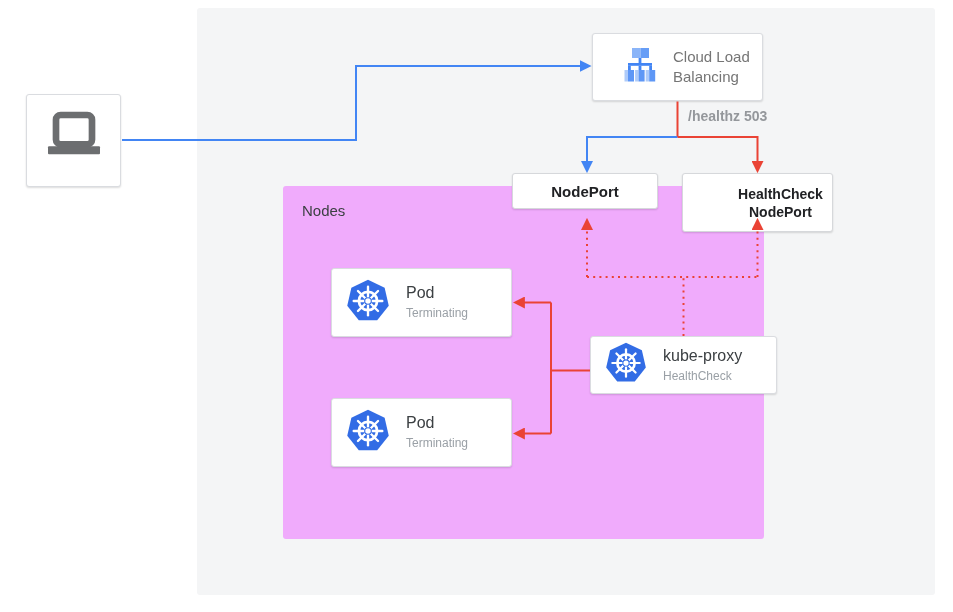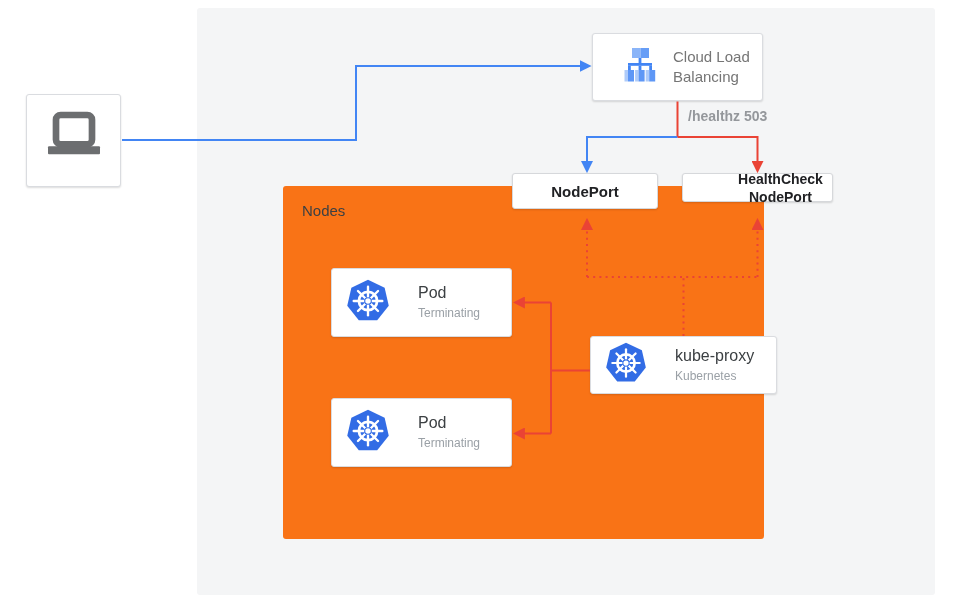--- a/index.html
+++ b/index.html
@@ -3,41 +3,41 @@
 <meta charset="utf-8">
 <style>
   html,body{margin:0;padding:0;background:#ffffff;}
   body{font-family:"Liberation Sans", sans-serif;}
   .stage{position:relative;width:953px;height:612px;background:#ffffff;overflow:hidden;}
 
   .canvas{position:absolute;left:197px;top:8px;width:738px;height:587px;
           background:#f4f5f6;border-radius:3px;}
 
   .nodes-group{position:absolute;left:283px;top:186px;width:481px;height:353px;
-               background:#f97316;border-radius:3px;}
+               background:#f0abfc;border-radius:3px;}
   .nodes-label{position:absolute;left:19px;top:16px;font-size:15px;color:#3c4043;}
 
   .card{position:absolute;background:#ffffff;border:1px solid #dadce0;border-radius:3px;
         box-shadow:0 1px 2px rgba(0,0,0,0.14);box-sizing:border-box;}
 
   .client-box{left:26px;top:94px;width:95px;height:93px;display:flex;
               align-items:center;justify-content:center;}
 
   .clb-box{left:592px;top:33px;width:171px;height:68px;display:flex;
            align-items:center;gap:13px;padding-left:27px;}
   .clb-label{font-size:15px;line-height:20px;color:#757575;width:84px;}
 
   .port-box{border:1px solid #d6d8db;display:flex;align-items:center;justify-content:center;
             text-align:center;}
   .nodeport-box{left:512px;top:173px;width:146px;height:36px;}
   .nodeport-label{font-size:15px;font-weight:bold;color:#202124;}
-  .hc-box{left:682px;top:173px;width:151px;height:29px;padding-left:46px;}
+  .hc-box{left:682px;top:173px;width:151px;height:59px;padding-left:46px;}
   .hc-label{font-size:14px;line-height:18px;font-weight:bold;color:#202124;width:100px;}
 
-  .entity{display:flex;align-items:center;gap:28px;padding-left:14px;}
+  .entity{display:flex;align-items:center;gap:16px;padding-left:14px;}
   .pod1-box{left:331px;top:268px;width:181px;height:69px;}
   .pod2-box{left:331px;top:398px;width:181px;height:69px;}
   .kp-box{left:590px;top:336px;width:187px;height:58px;}
   .entity-title{font-size:16px;color:#3c4043;line-height:21px;}
   .entity-sub{font-size:12px;color:#9aa0a6;line-height:20px;}
 
   .healthz-label{position:absolute;left:688px;top:108px;font-size:14px;font-weight:bold;
                  color:#94979b;}
 
   .connector-layer{position:absolute;left:0;top:0;width:953px;height:612px;
@@ -143,21 +143,21 @@
           <line x1="16" y1="5.6" x2="16" y2="26.4"></line>
           <line x1="5.6" y1="16" x2="26.4" y2="16"></line>
           <line x1="8.7" y1="8.7" x2="23.3" y2="23.3"></line>
           <line x1="23.3" y1="8.7" x2="8.7" y2="23.3"></line>
         </g>
         <circle cx="16" cy="16" r="2.4" fill="#ffffff" stroke="#326ce5" stroke-width="0.8"></circle>
       </svg>
     </span>
     <span>
       <div class="entity-title">kube-proxy</div>
-      <div class="entity-sub">Kubernetes</div>
+      <div class="entity-sub">HealthCheck</div>
     </span>
   </div>
 
   <svg class="connector-layer">
     <defs>
       <marker id="arrow-blue" viewBox="0 0 10 10" refX="2" refY="5" markerWidth="6" markerHeight="6" orient="auto-start-reverse">
         <path d="M0 0 L10 5 L0 10 Z" fill="#4285f4"></path>
       </marker>
       <marker id="arrow-red" viewBox="0 0 10 10" refX="2" refY="5" markerWidth="6" markerHeight="6" orient="auto-start-reverse">
         <path d="M0 0 L10 5 L0 10 Z" fill="#ea4335"></path>

